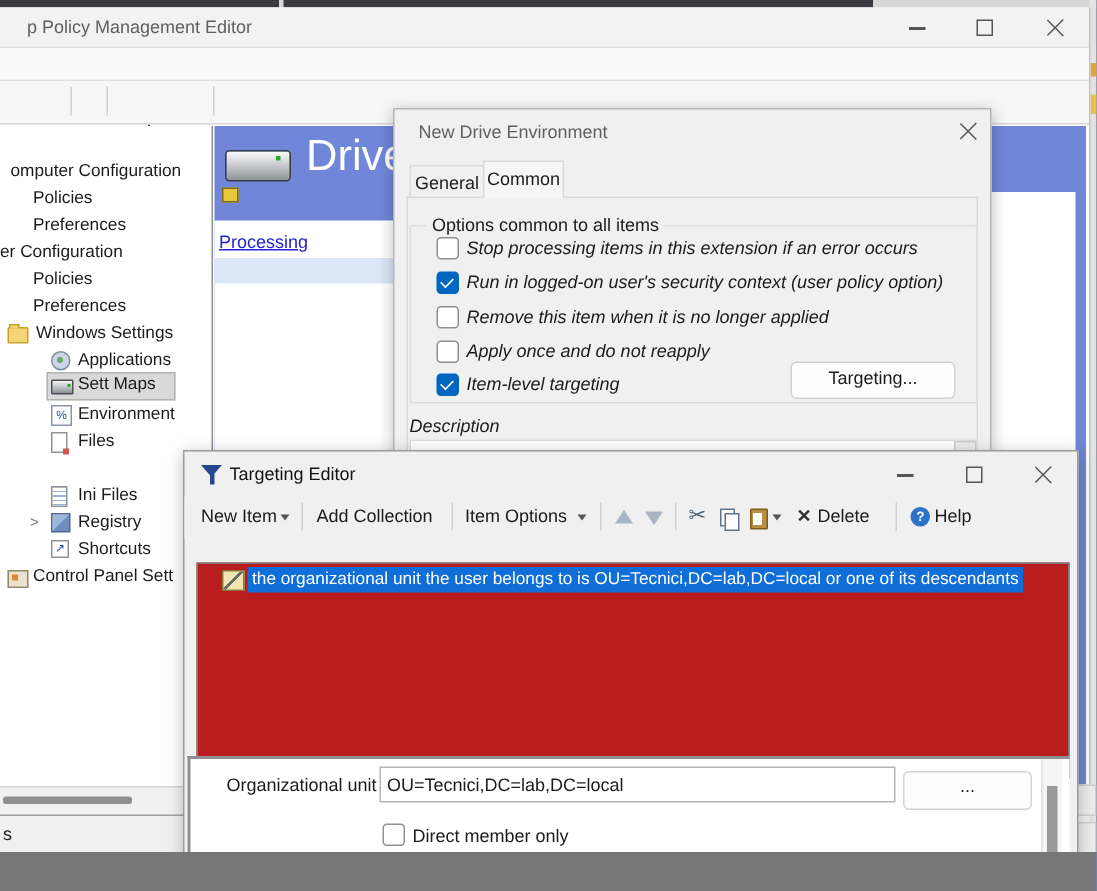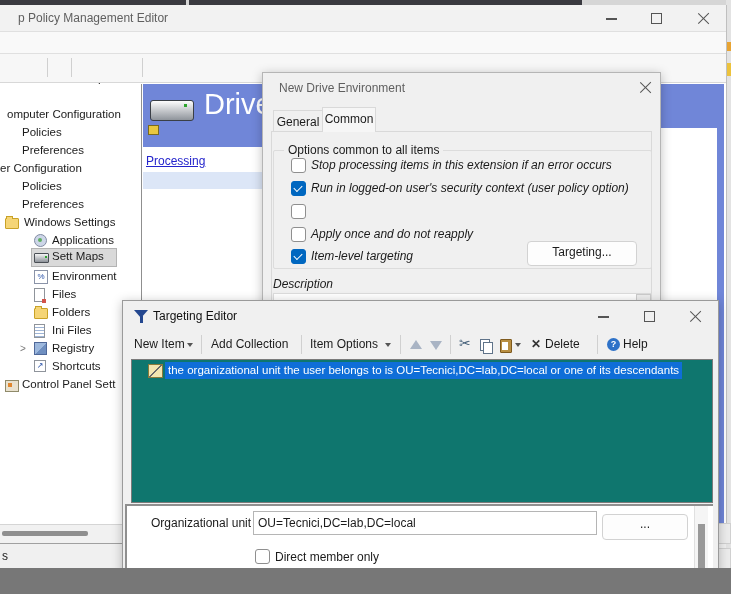--- a/index.html
+++ b/index.html
@@ -113,21 +113,21 @@
   .caret{position:absolute;width:0;height:0;border-left:3.5px solid transparent;border-right:3.5px solid transparent;border-top:4px solid #555;}
   .tri{position:absolute;width:0;height:0;}
   .tri-up{border-left:6px solid transparent;border-right:6px solid transparent;border-bottom:9px solid #a9b4c4;}
   .tri-down{border-left:6px solid transparent;border-right:6px solid transparent;border-top:9px solid #a9b4c4;}
   .ic-copy{position:absolute;width:8px;height:10px;background:#fff;border:1px solid #5f7389;}
   .ic-copy::after{content:"";position:absolute;left:2px;top:2px;width:8px;height:10px;background:#fff;border:1px solid #5f7389;}
   .ic-paste{position:absolute;width:10px;height:12px;background:#b98f42;border:1px solid #7e5a1e;border-radius:1px;}
   .ic-paste::after{content:"";position:absolute;left:1px;top:2px;width:6px;height:8px;background:#fff;}
   .helpcirc{position:absolute;width:13px;height:13px;border-radius:50%;background:#2e72c8;color:#fff;
      text-align:center;line-height:13px;font-size:9px;font-weight:bold;}
-  .listbox{position:absolute;left:8px;top:58px;width:580px;height:142px;background:#0f766e;border:1px solid #7a7a7a;text-align:right;}
+  .listbox{position:absolute;left:8px;top:74px;width:580px;height:142px;background:#b91c1c;border:1px solid #7a7a7a;text-align:right;}
   .li-icon{position:absolute;left:16px;top:4px;width:13px;height:12px;background:#f3e6b0;border:1px solid #8a7a3a;
      background-image:linear-gradient(135deg,transparent 45%,#6b6b6b 45% 55%,transparent 55%);}
   .li-hl{position:absolute;left:33px;top:2px;height:17px;background:#0f6ed8;color:#fff;
      font-size:11.5px;line-height:17px;padding:0 3px;white-space:nowrap;overflow:hidden;}
   .te-panel{position:absolute;left:2px;top:203px;width:586px;height:91px;background:#fff;
      border-top:2px solid #8f8f8f;border-left:2px solid #8f8f8f;}
   .ou-input{position:absolute;left:126px;top:5px;width:334px;height:22px;border:1px solid #b5b5b5;
      font-family:"Liberation Sans",sans-serif;font-size:12px;padding:0 4px;color:#1b1b1b;}
   .vscroll{position:absolute;left:567px;top:0;width:13px;height:89px;background:#f5f5f5;border-left:1px solid #e0e0e0;}
   .vthumb{position:absolute;left:3px;top:18px;width:7px;height:71px;background:#999;}
@@ -218,24 +218,20 @@
     <span class="tl" style="left:52px">Sett Maps</span>
     </div>
   <div class="trow" style="top:268px">
     <span class="ti ti-env" style="left:34px">%</span>
     <span class="tl" style="left:52px">Environment</span>
     </div>
   <div class="trow" style="top:286px">
     <span class="ti ti-page red" style="left:34px"></span>
     <span class="tl" style="left:52px">Files</span>
     </div>
-  <div class="trow" style="top:304px">
-    <span class="ti ti-folder" style="left:34px"></span>
-    <span class="tl" style="left:52px">Folders</span>
-    </div>
   <div class="trow" style="top:322px">
     <span class="ti ti-page lines" style="left:34px"></span>
     <span class="tl" style="left:52px">Ini Files</span>
     </div>
   <div class="trow" style="top:340px">
     <span class="chev" style="left:20px">&gt;</span>
     <span class="ti ti-reg" style="left:34px"></span>
     <span class="tl" style="left:52px">Registry</span>
     </div>
   <div class="trow" style="top:358px">
@@ -279,20 +275,21 @@
 
     <div class="gbox" style="left:10px;top:77px;width:377px;height:117px;">
       <span class="legend">Options common to all items</span>
     </div>
 
     <span class="cb" style="left:28px;top:85px;"></span>
     <span class="optlabel" style="left:48px;top:85px;">Stop processing items in this extension if an error occurs</span>
     <span class="cb on" style="left:28px;top:108px;"></span>
     <span class="optlabel" style="left:48px;top:108px;">Run in logged-on user's security context (user policy option)</span>
     <span class="cb" style="left:28px;top:131px;"></span>
+    <span class="optlabel" style="left:48px;top:131px;">Remove this item when it is no longer applied</span>
     <span class="cb" style="left:28px;top:154px;"></span>
     <span class="optlabel" style="left:48px;top:154px;">Apply once and do not reapply</span>
     <span class="cb on" style="left:28px;top:176px;"></span>
     <span class="optlabel" style="left:48px;top:176px;">Item-level targeting</span>
 
     <div class="btn" style="left:264px;top:168px;width:108px;height:20px;padding-top:3px;">Targeting...</div>
 
     <span class="optlabel" style="left:10px;top:204px;">Description</span>
     <div class="descbox" style="left:10px;top:220px;width:377px;height:150px;"></div>
     <div class="desc-scr" style="left:373px;top:221px;width:13px;height:8px;"></div>

